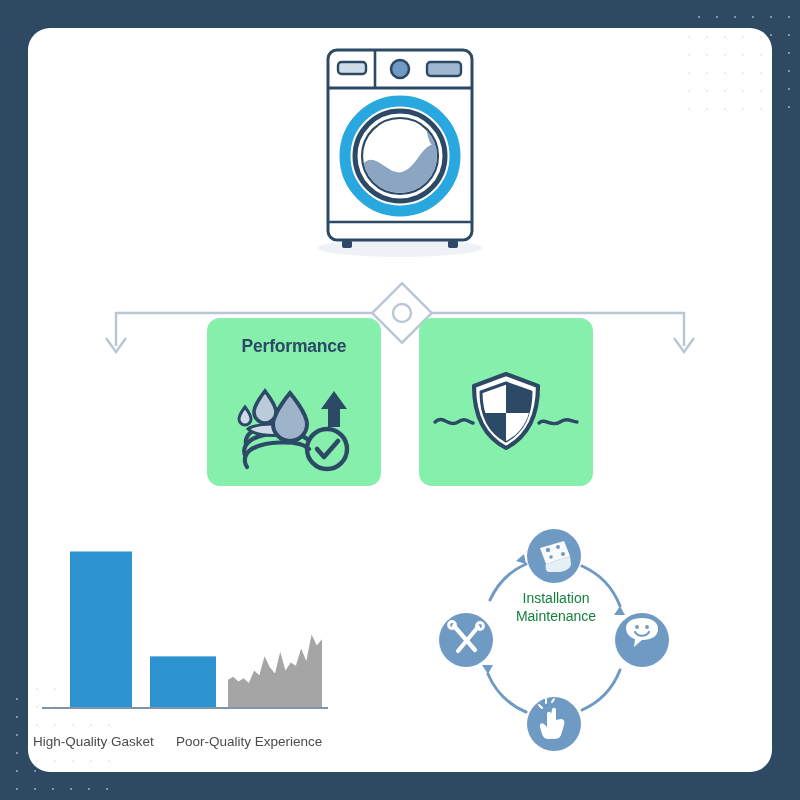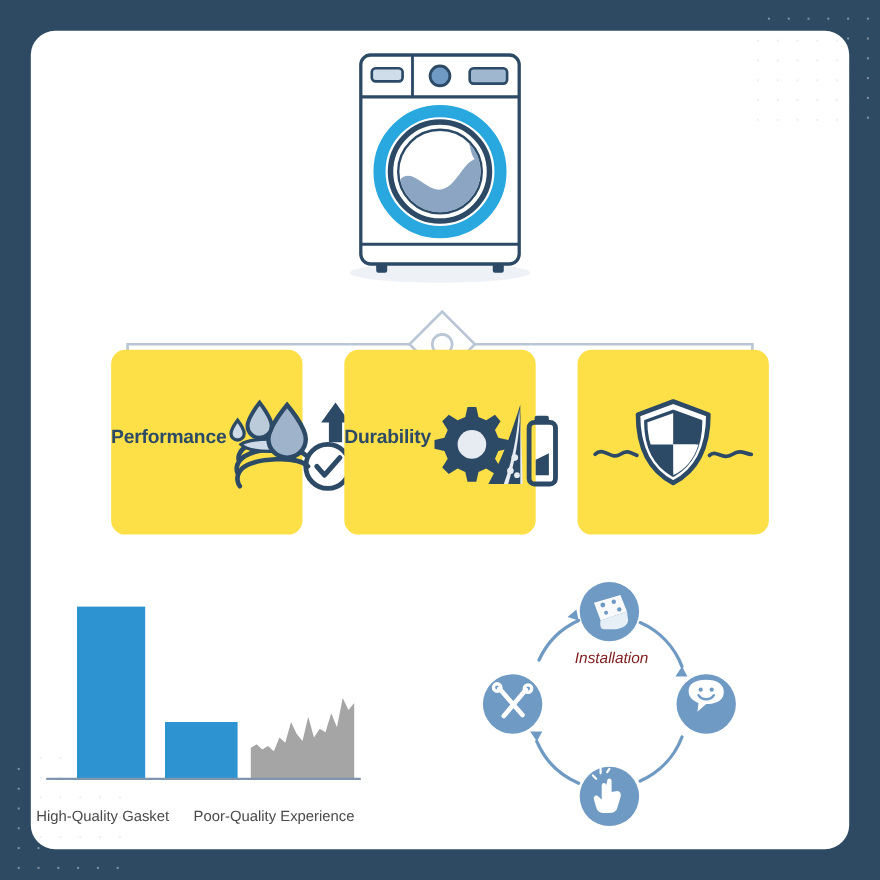--- a/index.html
+++ b/index.html
@@ -78,24 +78,26 @@
     left: 0;
     top: 290px;
     width: 744px;
     display: flex;
     justify-content: center;
     gap: 38px;
   }
   .feature {
     width: 174px;
     height: 168px;
-    background: #fde047;
+    background: #86efac;
     border-radius: 13px;
     display: flex;
+    flex-direction: column;
     align-items: center;
+    padding-top: 18px;
     box-sizing: border-box;
   }
   .feature-title {
     font-size: 17.5px;
     font-weight: bold;
     color: #2c4a66;
     letter-spacing: -0.2px;
     margin-bottom: 10px;
     white-space: nowrap;
   }
@@ -127,25 +129,24 @@
   .axis-label {
     position: absolute;
     font-size: 13.5px;
     color: #4a4a4a;
     white-space: nowrap;
   }
 
   .cycle-text {
     position: absolute;
     font-size: 14px;
-    color: #7f1d1d;
+    color: #15803d;
     text-align: center;
     line-height: 1.28;
     width: 160px;
-    font-style: italic;
   }
 </style>
 </head>
 <body>
 
 <div id="infographic">
 
   <div class="dot-grid tr"></div>
   <div class="dot-grid bl"></div>
 
@@ -208,44 +209,20 @@
               <path d="M55 12 C55 12, 72 32, 72 43 A17 17 0 0 1 38 43 C38 32, 55 12, 55 12 Z" fill="#9fb4ca" stroke="#2c4a66" stroke-width="4"></path>
               <path d="M30 10 C30 10, 41 24, 41 31 A11 11 0 0 1 19 31 C19 24, 30 10, 30 10 Z" fill="#bccbda" stroke="#2c4a66" stroke-width="3.6"></path>
               <path d="M10 26 C10 26, 16 34, 16 38 A6 6 0 0 1 4 38 C4 34, 10 26, 10 26 Z" fill="#cfdae8" stroke="#2c4a66" stroke-width="3"></path>
               <path d="M99 10 L112 28 L105 28 L105 46 L93 46 L93 28 L86 28 Z" fill="#2c4a66"></path>
               <circle cx="92" cy="68" r="20" fill="none" stroke="#2c4a66" stroke-width="4.4"></circle>
               <path d="M82 68 L89 76 L103 60" fill="none" stroke="#2c4a66" stroke-width="4.6" stroke-linecap="round" stroke-linejoin="round"></path>
             </svg>
           </div>
         </div>
 
-        <div class="feature">
-          <div class="feature-title">Durability</div>
-          <div class="feature-icon">
-            <svg width="120" height="92" viewBox="0 0 120 92">
-              <g fill="#2c4a66">
-                <path d="M33 14 L41 14 L43 23 L50 26 L58 21 L63 27 L58 35 L61 42 L70 44 L70 52 L61 54 L58 61 L63 69 L58 75 L50 70 L43 73 L41 82 L33 82 L31 73 L24 70 L16 75 L10 69 L15 61 L12 54 L3 52 L3 44 L12 42 L15 35 L10 27 L16 21 L24 26 L31 23 Z"></path>
-                <circle cx="37" cy="48" r="13" fill="#e7ebf2"></circle>
-              </g>
-              <g fill="#2c4a66">
-                <path d="M81 12 C74 34, 66 58, 52 84 L81 84 Z"></path>
-                <path d="M66 84 C74 62, 78 40, 80 16 C82 42, 83 64, 83 84 Z" fill="#e7ebf2"></path>
-                <path d="M70 84 C76 64, 80 42, 81 18 L81 84 Z"></path>
-              </g>
-              <circle cx="76" cy="60" r="3" fill="#e7ebf2"></circle>
-              <circle cx="72" cy="72" r="3" fill="#e7ebf2"></circle>
-              <circle cx="78" cy="76" r="2.6" fill="#e7ebf2"></circle>
-              <g>
-                <rect x="94" y="22" width="13" height="6" rx="2" fill="#2c4a66"></rect>
-                <rect x="89" y="28" width="24" height="56" rx="5" fill="none" stroke="#2c4a66" stroke-width="4.4"></rect>
-                <path d="M95 76 L95 62 L107 56 L107 76 Z" fill="#2c4a66"></path>
-              </g>
-            </svg>
-          </div>
-        </div>
 
         <div class="feature">
           <div class="feature-icon">
             <svg width="150" height="90" viewBox="0 0 150 90">
               <g fill="none" stroke="#2c4a66" stroke-width="3.4" stroke-linecap="round">
                 <path d="M4 56 C12 48, 18 62, 27 56 C34 51, 38 56, 42 57"></path>
                 <path d="M108 57 C114 51, 120 62, 129 56 C136 51, 141 56, 146 56"></path>
               </g>
               <path d="M75 8 L107 20 C107 48, 98 70, 75 82 C52 70, 43 48, 43 20 Z" fill="#ffffff" stroke="#2c4a66" stroke-width="4.2" stroke-linejoin="round"></path>
               <path d="M75 17 L100 26 C100 48, 93 65, 75 75 C57 65, 50 48, 50 26 Z" fill="#ffffff" stroke="#2c4a66" stroke-width="3" stroke-linejoin="round"></path>
@@ -323,20 +300,21 @@
                 <path d="M24 98 L45 122"></path>
                 <path d="M48 99 L28 123"></path>
                 <circle cx="22" cy="97" r="3.4" stroke-width="3"></circle>
                 <circle cx="50" cy="98" r="3.4" stroke-width="3"></circle>
               </g>
             </g>
           </svg>
 
           <div class="cycle-text" style="left:58px; top:72px;">
             <div>Installation</div>
+            <div>Maintenance</div>
           </div>
 
           <div class="cycle-text" style="left:58px; top:226px;">
           </div>
         </div>
 
       </div>
 
     </div>
   </div>

